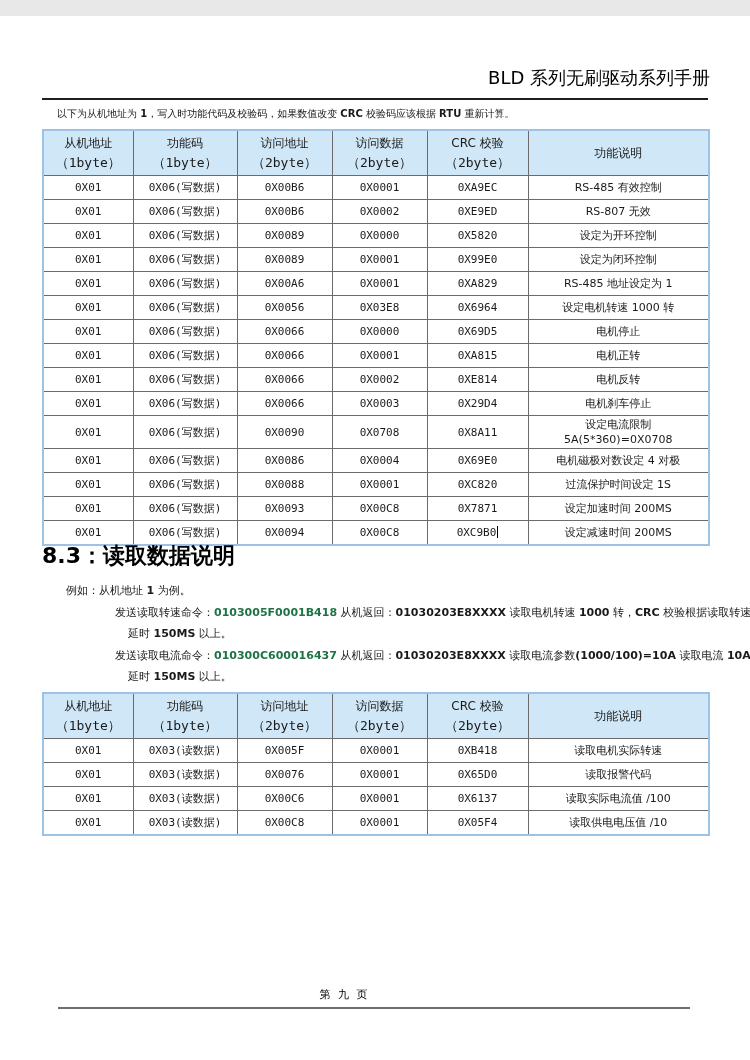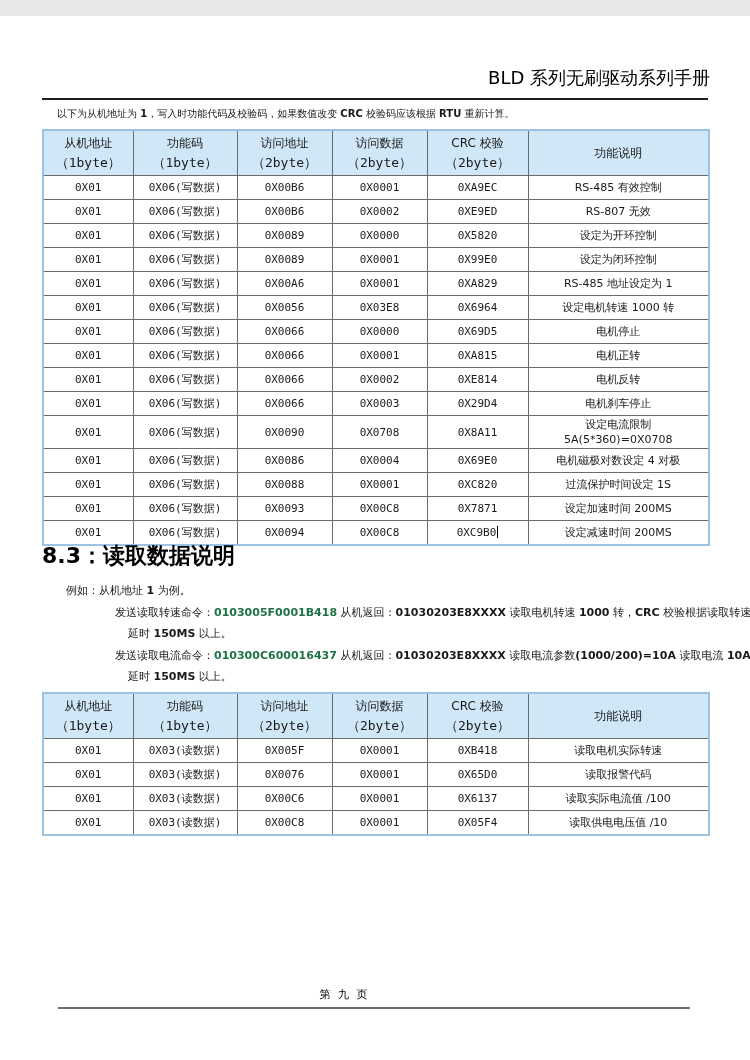--- a/index.html
+++ b/index.html
@@ -207,21 +207,21 @@
         </tr>
       </tbody>
     </table>
 
   <div class="section-heading">8.3：读取数据说明</div>
 
   <div class="examples">
     <div class="ex-line ind-0"><span class="seg-n">例如：从机地址 </span><span class="seg-b">1</span><span class="seg-n"> 为例。</span></div>
     <div class="ex-line ind-1"><span class="seg-n">发送读取转速命令：</span><span class="seg-g">0103005F0001B418</span><span class="seg-n"> 从机返回：</span><span class="seg-b">01030203E8XXXX</span><span class="seg-n"> 读取电机转速 </span><span class="seg-b">1000</span><span class="seg-n"> 转，</span><span class="seg-b">CRC</span><span class="seg-n"> 校验根据读取转速变化</span></div>
     <div class="ex-line ind-2"><span class="seg-n">延时 </span><span class="seg-b">150MS</span><span class="seg-n"> 以上。</span></div>
-    <div class="ex-line ind-1"><span class="seg-n">发送读取电流命令：</span><span class="seg-g">010300C600016437</span><span class="seg-n"> 从机返回：</span><span class="seg-b">01030203E8XXXX</span><span class="seg-n"> 读取电流参数</span><span class="seg-b">(1000/200)=10A</span><span class="seg-n"> 读取电流 </span><span class="seg-b">10A</span></div>
+    <div class="ex-line ind-1"><span class="seg-n">发送读取电流命令：</span><span class="seg-g">010300C600016437</span><span class="seg-n"> 从机返回：</span><span class="seg-b">01030203E8XXXX</span><span class="seg-n"> 读取电流参数</span><span class="seg-b">(1000/100)=10A</span><span class="seg-n"> 读取电流 </span><span class="seg-b">10A</span></div>
     <div class="ex-line ind-2"><span class="seg-n">延时 </span><span class="seg-b">150MS</span><span class="seg-n"> 以上。</span></div>
   </div>
 
   <table id="read-table" class="cmd">
     <colgroup>
       <col style="width:90px">
         <col style="width:104px">
         <col style="width:95px">
       <col style="width:95px">
         <col style="width:101px">

